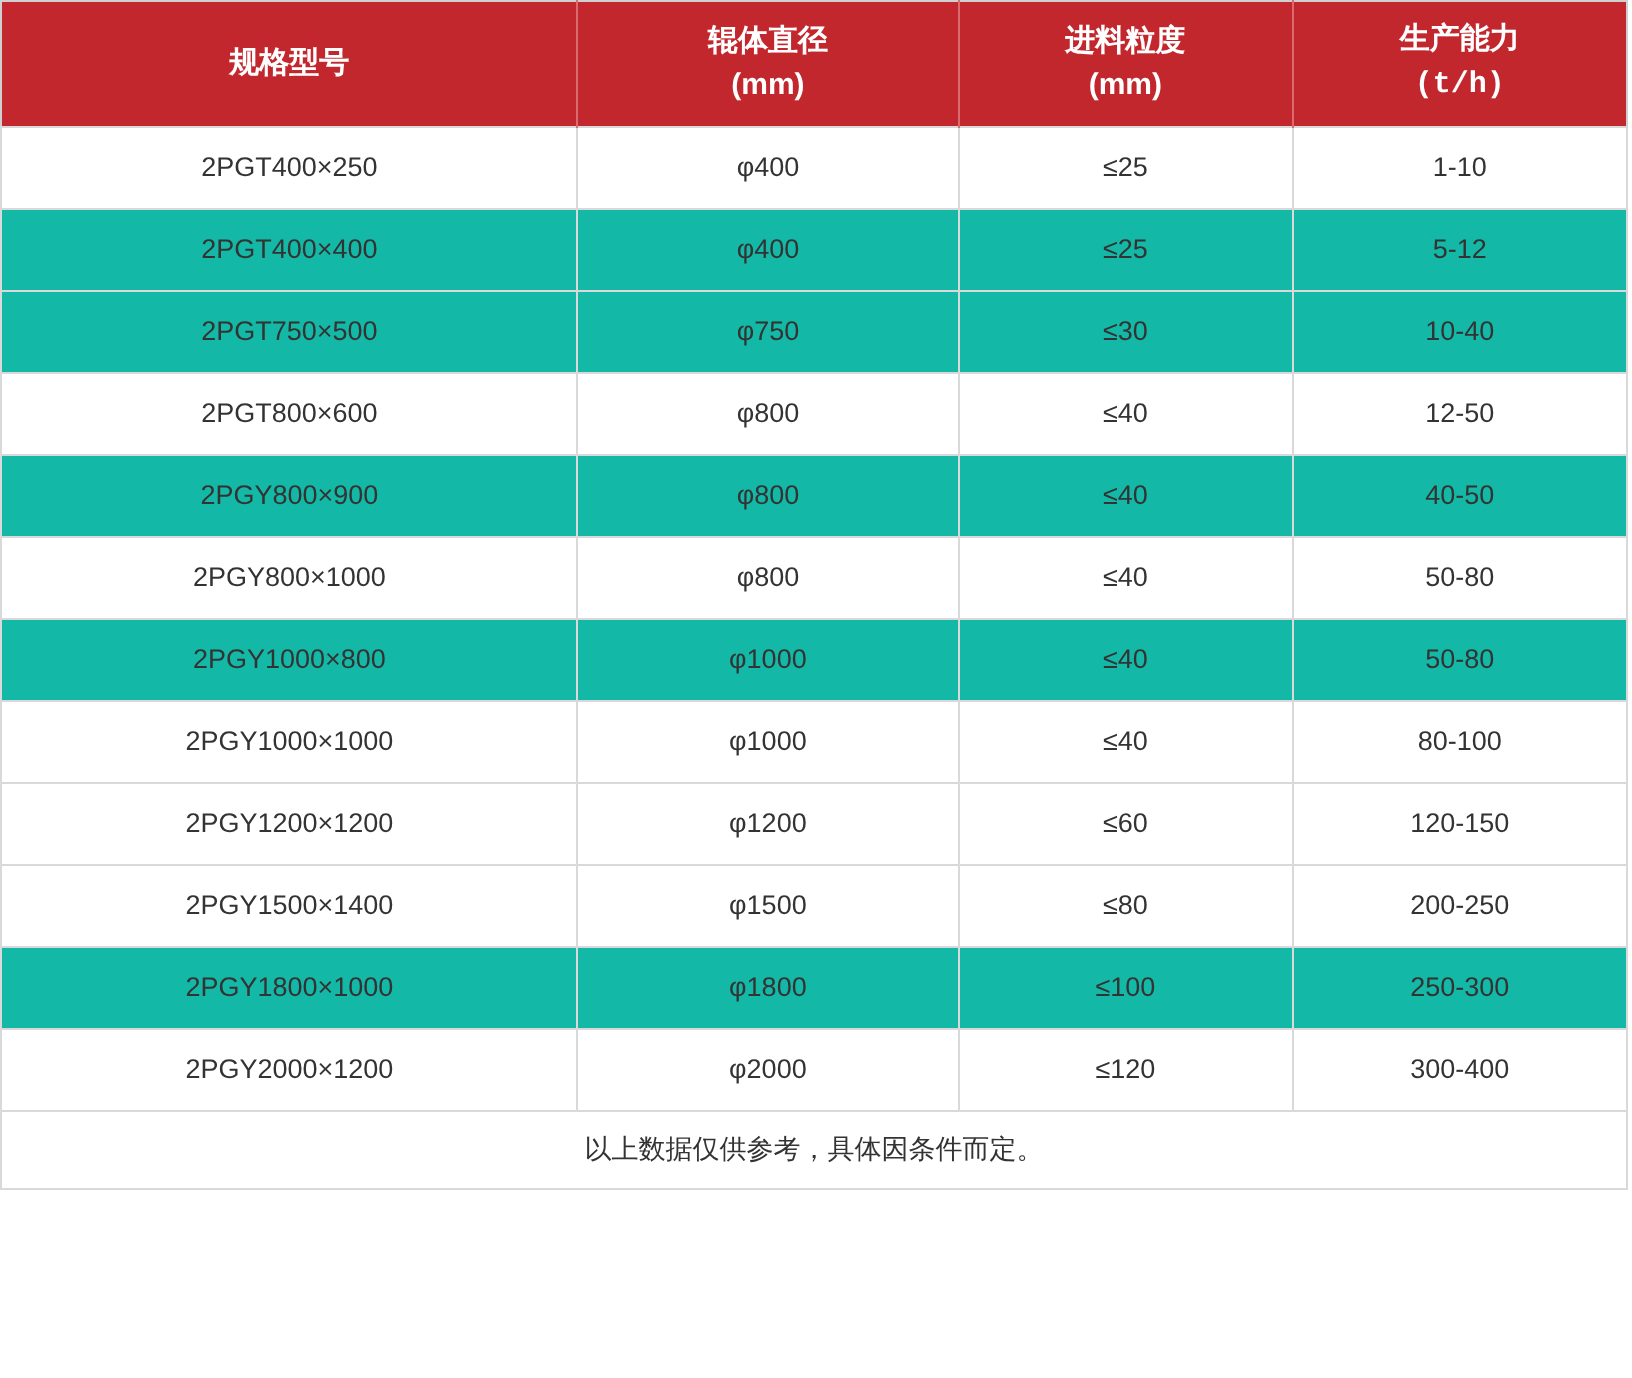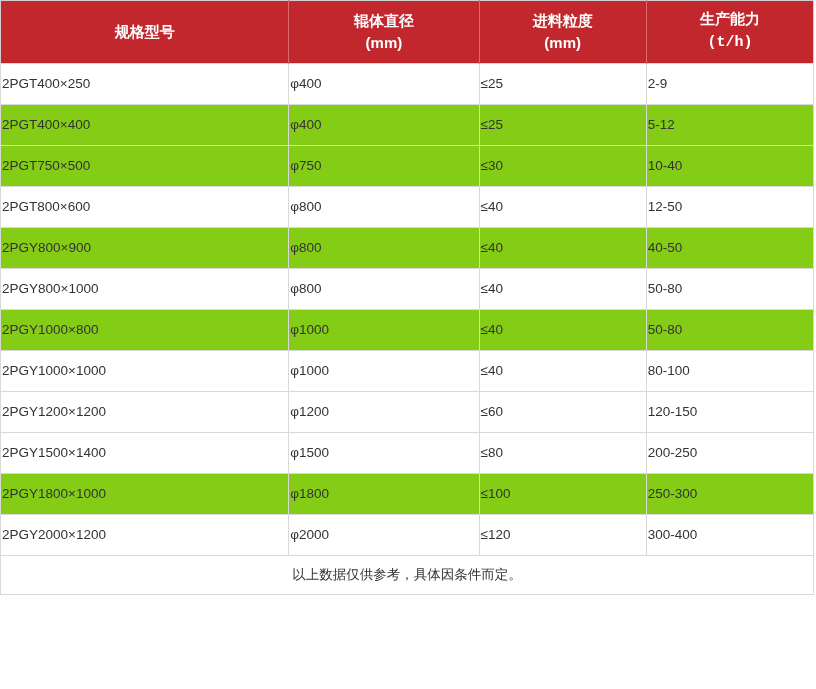--- a/index.html
+++ b/index.html
@@ -38,27 +38,27 @@
     font-size: 13.5px;
     line-height: 18px;
     height: 38px;
     border: 1px solid #d9d9d9;
     color: #333333;
   }
   .spec-table tbody tr.odd td {
     background: #ffffff;
   }
   .spec-table tbody tr.even td {
-    background: #84cc16;
+    background: #14b8a6;
   }
   .col-model {
-    text-align: left;
+    text-align: center;
   }
   .col-c {
-    text-align: left;
+    text-align: center;
   }
   .note-row td {
     text-align: center;
     font-size: 13.5px;
     background: #ffffff !important;
     height: 36px;
     color: #333333;
   }
   col.c1 { width: 288px; }
   col.c2 { width: 190px; }
@@ -93,21 +93,21 @@
         <div>生产能力</div>
         <div>(t/h)</div>
       </th>
     </tr>
   </thead>
   <tbody>
     <tr class="odd">
       <td class="col-model">2PGT400×250</td>
       <td class="col-c">φ400</td>
       <td class="col-c">≤25</td>
-      <td class="col-c">2-9</td>
+      <td class="col-c">1-10</td>
     </tr>
     <tr class="even">
       <td class="col-model">2PGT400×400</td>
       <td class="col-c">φ400</td>
       <td class="col-c">≤25</td>
       <td class="col-c">5-12</td>
     </tr>
     <tr class="even">
       <td class="col-model">2PGT750×500</td>
       <td class="col-c">φ750</td>

